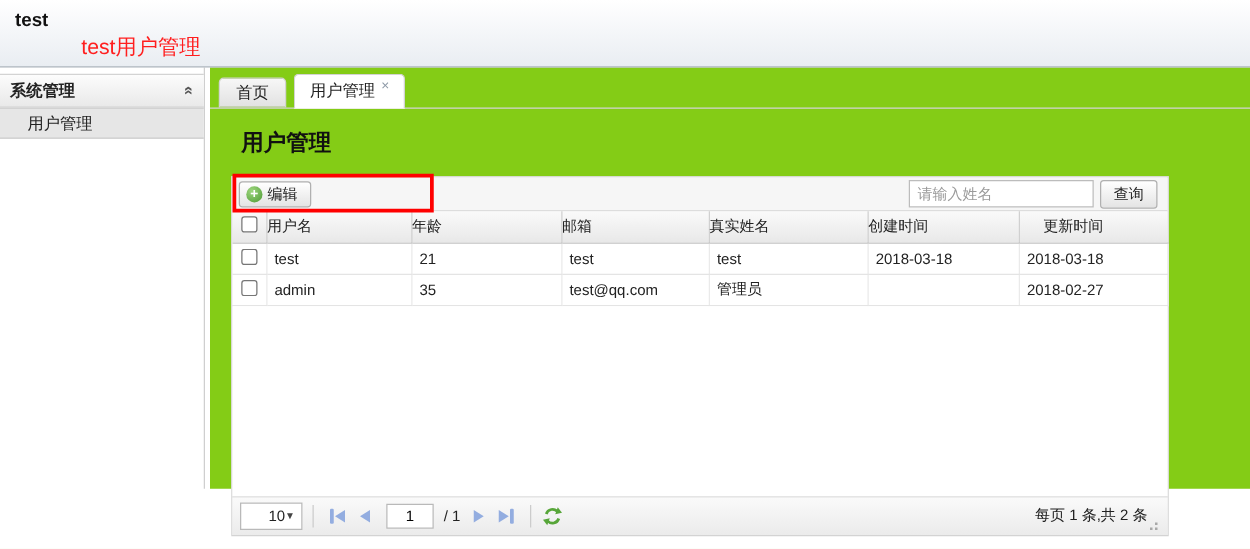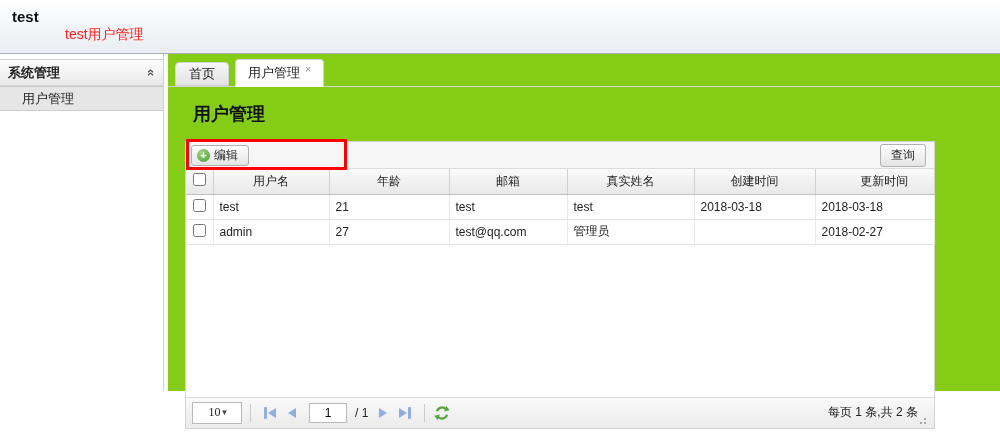--- a/index.html
+++ b/index.html
@@ -6,21 +6,21 @@
   html,body { width:1000px; height:439px; overflow:hidden; background:#fff;
     font-family:"Liberation Sans","DejaVu Sans",sans-serif; color:#222; }
 
   .app { width:1000px; height:439px; position:relative; background:#fff; }
 
   
   .topbar { height:54px; position:relative;
     background:linear-gradient(#ffffff, #e9edf2);
     border-bottom:1px solid #a9b2ba; }
   .brand { position:absolute; left:12px; top:8px; font-size:15px; font-weight:bold; color:#111; }
-  .subtitle { position:absolute; left:65px; top:26px; font-size:14px; color:#ff1f1f; }
+  .subtitle { position:absolute; left:65px; top:26px; font-size:17px; color:#ff1f1f; }
 
   
   .layout { display:flex; height:337px; }
   .sidebar { width:164px; border-right:1px solid #cfcfcf; padding-top:5px; background:#fff; }
   .splitter { width:4px; background:#fff; }
   .main { flex:1; background:#84cc16; }
 
   
   .acc-header { height:27px; display:flex; align-items:center; justify-content:space-between;
     padding:0 8px; background:linear-gradient(#fcfcfc,#e9e9e9);
@@ -59,37 +59,37 @@
     background:radial-gradient(circle at 35% 30%, #9ed67f, #4c9a33);
     color:#fff; font-size:11px; font-weight:bold; line-height:12px; text-align:center; }
   .tb-spacer { flex:1; }
   .search { width:148px; height:22px; border:1px solid #bcbcbc; font-size:12px;
     padding:0 6px; font-family:inherit; color:#222; outline:none; }
   .search::placeholder { color:#9a9a9a; }
   .btn.query { margin-left:5px; height:23px; }
 
   
   table { width:748px; border-collapse:collapse; table-layout:fixed; font-size:12px; }
-  thead th { height:25px; font-weight:normal; text-align:center;
+  thead th { height:25px; font-weight:normal; text-align:left;
     background:linear-gradient(#fafafa,#e8e8e8);
     border-right:1px solid #d0d0d0; border-bottom:1px solid #c2c2c2; }
   thead th:last-child { border-right:none;padding-left:19px; }
   tbody td { height:25px; border-right:1px solid #eaeaea; border-bottom:1px solid #e4e4e4;
     padding-left:6px; text-align:left; background:#fff; }
   tbody td:last-child, tbody td.check { }
   td.check, th.check { text-align:center; padding-left:0; }
   input[type=checkbox] { width:13px; height:13px; cursor:pointer; }
 
   .filler { height:152px; background:#fff; }
 
   
   .pager { height:31px; border-top:1px solid #ddd; background:linear-gradient(#fafafa,#ebebeb);
     display:flex; align-items:center; padding:0 6px; font-size:12px; position:relative; }
   .pagesize { width:50px; height:22px; background:#fff; border:1px solid #b9b9b9;
-    display:flex; align-items:center; justify-content:center; padding:0 5px 0 8px; cursor:pointer;font-family:Liberation Serif, serif; }
+    display:flex; align-items:center; justify-content:flex-end; padding:0 5px 0 8px; cursor:pointer; }
   .caret { font-size:8px; color:#444; }
   .vsep { width:1px; height:18px; background:#ccc; margin:0 8px; }
   .nav { width:22px; height:22px; display:inline-flex; align-items:center; justify-content:center; gap:1px; cursor:pointer; }
   .tri-l { width:0; height:0; border-right:8px solid #93ade0; border-top:5px solid transparent; border-bottom:5px solid transparent; }
   .tri-r { width:0; height:0; border-left:8px solid #93ade0; border-top:5px solid transparent; border-bottom:5px solid transparent; }
   .bar { width:3px; height:12px; background:#93ade0; border-radius:1px; }
   .pageno { width:38px; height:20px; border:1px solid #b9b9b9; text-align:center;
     font-size:12px; margin:0 4px 0 6px; font-family:inherit; outline:none; }
   .ptotal { margin:0 4px; }
   .refresh { width:18px; height:18px; display:inline-flex; align-items:center; justify-content:center; cursor:pointer; }
@@ -134,20 +134,21 @@
 
         <div class="grid">
           <div class="annotation"></div>
 
           <div class="toolbar">
             <button class="btn edit">
               <span class="plus-icon">+</span>
               <span>编辑</span>
             </button>
             <span class="tb-spacer"></span>
+            <input class="search" placeholder="请输入姓名" style="">
             <button class="btn query">查询</button>
           </div>
 
           <table>
             <colgroup>
               <col style="width:27px">
                 <col style="width:116px">
                 <col style="width:120px">
               <col style="width:118px">
                 <col style="width:127px">
@@ -171,21 +172,21 @@
                 <td>test</td>
                 <td>21</td>
                 <td>test</td>
                 <td>test</td>
                 <td>2018-03-18</td>
                 <td>2018-03-18</td>
               </tr>
               <tr>
                 <td class="check"><input type="checkbox" style=""></td>
                 <td>admin</td>
-                <td>27</td>
+                <td>35</td>
                 <td>test@qq.com</td>
                 <td>管理员</td>
                 <td></td>
                 <td>2018-02-27</td>
               </tr>
             </tbody>
           </table>
 
           <div class="filler"></div>
 

